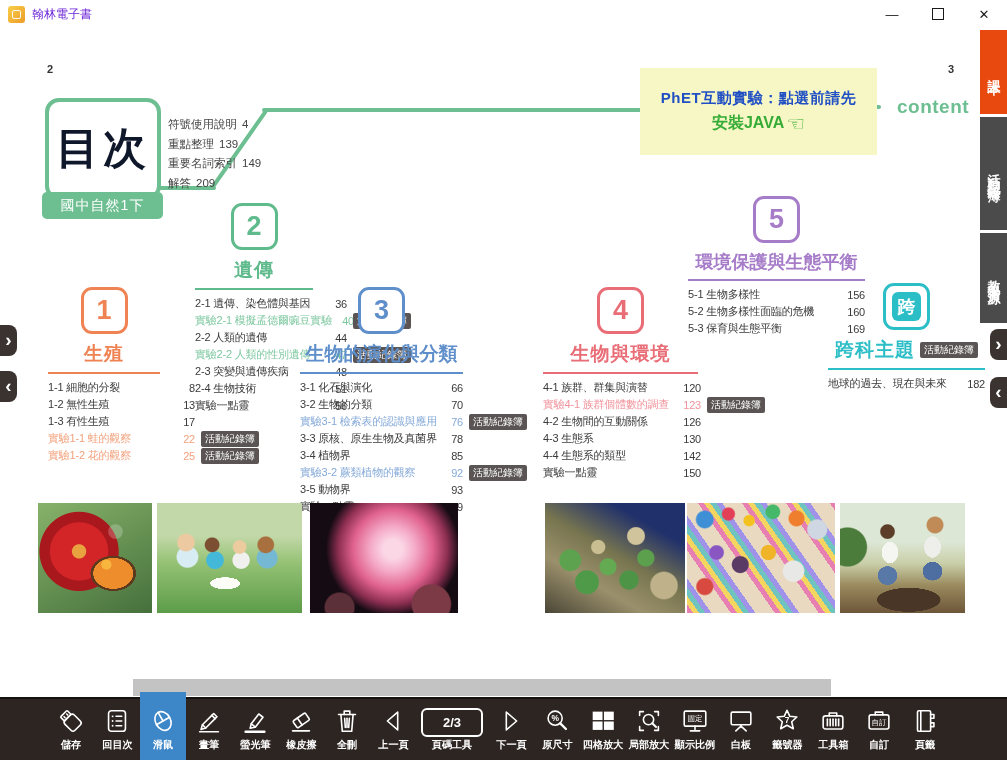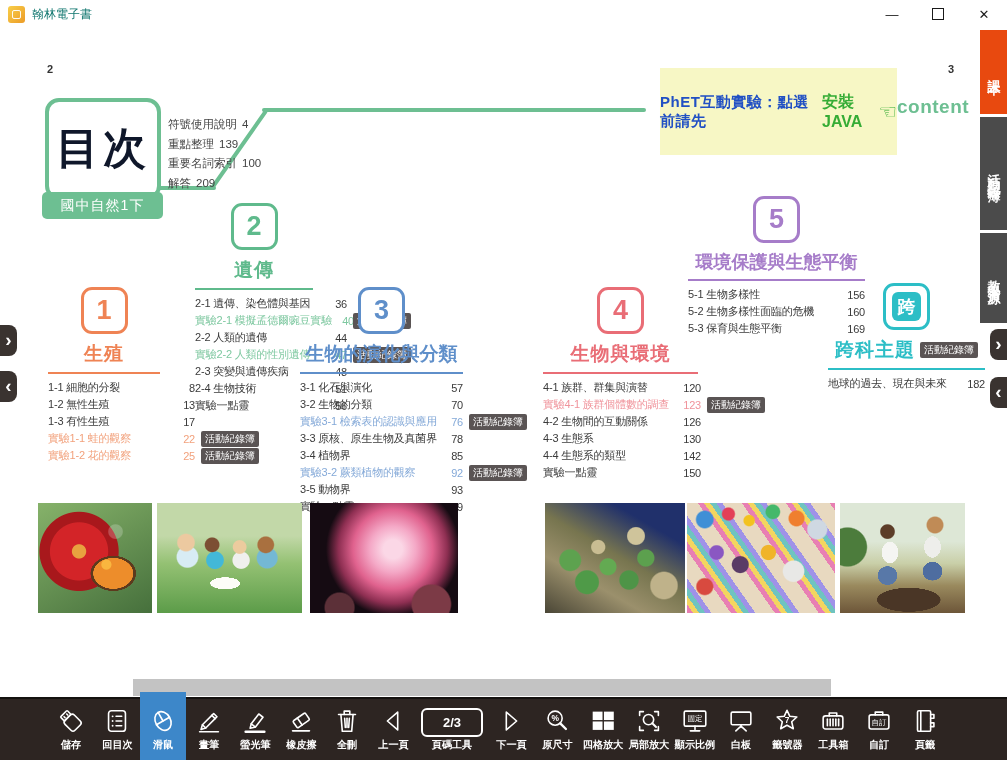--- a/index.html
+++ b/index.html
@@ -7,21 +7,21 @@
     width:1007px;height:760px;position:relative;overflow:hidden;background:#fff;
     font-family:"Liberation Sans","DejaVu Sans",sans-serif;
     -webkit-font-smoothing:antialiased;
   }
   
   .titlebar{position:absolute;left:0;top:0;width:1007px;height:28px;background:#fff;
     display:flex;align-items:center;z-index:40}
   .app-icon{width:17px;height:17px;margin-left:8px;border-radius:3px;
     background:linear-gradient(135deg,#f8cf4a,#ec9b27);position:relative;flex:none}
   .app-icon::after{content:"";position:absolute;inset:4px;border:1.5px solid rgba(255,255,255,.92);border-radius:2px}
-  .app-title{font-size:12px;color:#0f766e;margin-left:7px}
+  .app-title{font-size:12px;color:#6d28d9;margin-left:7px}
   .win-controls{margin-left:auto;display:flex;height:28px}
   .wc{width:46px;height:28px;display:flex;align-items:center;justify-content:center;
     font-size:13px;color:#1a1a1a;cursor:pointer}
   .maxbox{width:10px;height:10px;border:1.3px solid #1a1a1a;display:block}
   
   .pgnum{position:absolute;font-size:11px;font-weight:bold;color:#333}
   #pgL{left:47px;top:63px}
   #pgR{left:948px;top:63px}
   
   .gl{position:absolute;background:#6dbf92;height:4px;border-radius:2px}
@@ -31,22 +31,22 @@
   
   .toc-box{position:absolute;left:45px;top:98px;width:108px;height:94px;background:#fff;
     border:4px solid #6dbf92;border-radius:14px;display:flex;align-items:center;justify-content:center;z-index:2}
   .toc-box span{font-size:43px;font-weight:bold;color:#0f172a;letter-spacing:4px}
   .toc-pill{position:absolute;left:42px;top:192px;width:121px;height:27px;background:#6dbf92;
     border-radius:5px;color:#fff;font-size:14px;font-weight:normal;letter-spacing:1px;
     display:flex;align-items:center;justify-content:center;z-index:3}
   .front-matter{position:absolute;left:168px;top:115px;font-size:11.5px;color:#444;line-height:19.5px}
   .fm-row .fm-page{margin-left:5px}
   
-  .note{position:absolute;left:660px;top:68px;width:237px;height:87px;background:#f7f7c5;
-    display:flex;flex-direction:row;align-items:center;justify-content:center;gap:5px;z-index:4}
+  .note{position:absolute;left:640px;top:68px;width:237px;height:87px;background:#f7f7c5;
+    display:flex;flex-direction:column;align-items:center;justify-content:center;gap:5px;z-index:4}
   .note-l1{color:#2150c4;font-size:15px;font-weight:bold;letter-spacing:.5px}
   .note-l2{color:#35ac35;font-size:16px;font-weight:bold;display:flex;align-items:center;gap:2px}
   .hand{font-size:21px;line-height:1}
   
   .content-row{position:absolute;left:866px;top:96px;display:flex;align-items:center;gap:16px;z-index:2}
   .dash{width:15px;height:4px;background:#6dbf92;border-radius:2px}
   .dash.long{width:25px}
   .content-word{color:#6dbf92;font-size:19px;font-weight:bold;letter-spacing:.5px}
   
   .chapter{position:absolute}
@@ -197,21 +197,21 @@
 <div class="gl" id="glDiag"></div>
 <div class="gl" id="glB"></div>
 
 <div class="toc-box">
   <span>目次</span>
 </div>
 <div class="toc-pill">國中自然1下</div>
 <div class="front-matter" id="front-matter">
     <div class="fm-row"><span class="fm-label">符號使用說明</span><span class="fm-page">4</span></div>
     <div class="fm-row"><span class="fm-label">重點整理</span><span class="fm-page">139</span></div>
-    <div class="fm-row"><span class="fm-label">重要名詞索引</span><span class="fm-page">100</span></div>
+    <div class="fm-row"><span class="fm-label">重要名詞索引</span><span class="fm-page">149</span></div>
     <div class="fm-row"><span class="fm-label">解答</span><span class="fm-page">209</span></div>
   </div>
 
 <div class="note">
   <div class="note-l1">PhET互動實驗：點選前請先</div>
   <div class="note-l2">
     <span>安裝JAVA</span>
     <span class="hand">☜</span>
   </div>
 </div>
@@ -303,21 +303,21 @@
       <div class="numbox">
         <span>3</span>
       </div>
       <div class="ch-title-row">
         <span class="ch-title">生物的演化與分類</span>
       </div>
     </div>
     <div class="items">
       <div class="row">
         <span class="t">3-1 化石與演化</span>
-        <span class="p">57</span>
+        <span class="p">66</span>
       </div>
       <div class="row">
         <span class="t">3-2 生物的分類</span>
         <span class="p">70</span>
       </div>
       <div class="row exp">
         <span class="t">實驗3-1 檢索表的認識與應用</span>
         <span class="p">76</span>
         <span class="badge">活動紀錄簿</span>
       </div>

